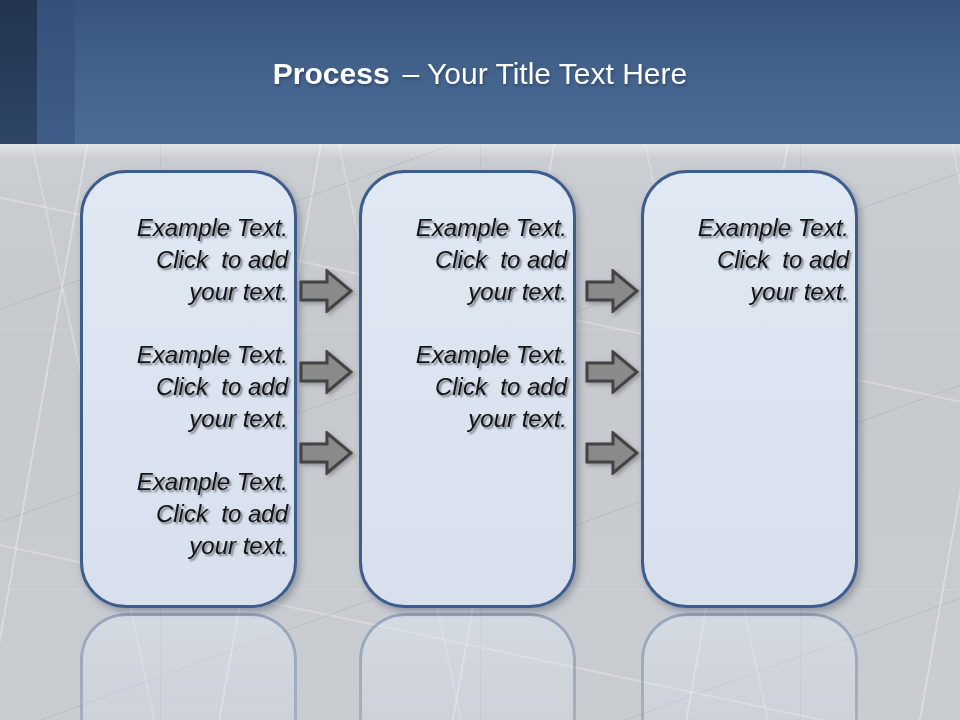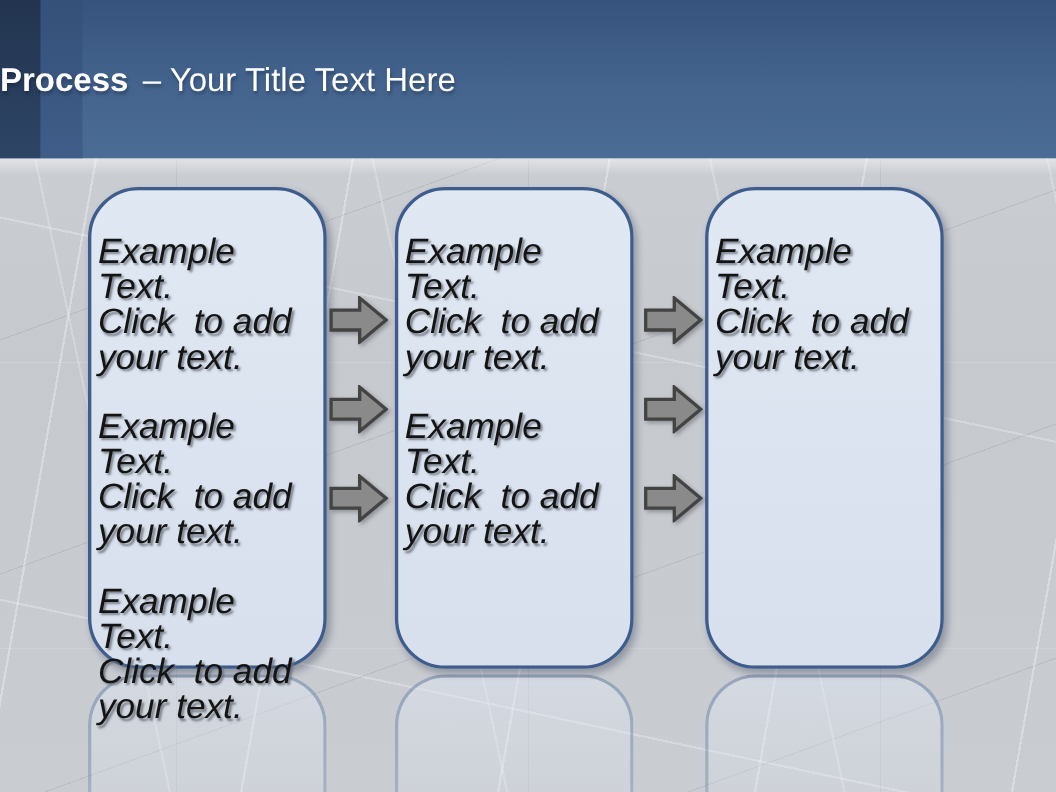--- a/index.html
+++ b/index.html
@@ -26,42 +26,42 @@
     background:linear-gradient(180deg,#36537d 0%,#44648e 55%,#4b6c95 100%);
   }
   .stripe{position:absolute;top:0;height:144px;}
   .stripe.s1{left:0;width:37px;background:linear-gradient(180deg,#22344f,#2e4566);}
   .stripe.s2{left:37px;width:38px;background:linear-gradient(180deg,#35517a,#3f5d88);}
   .header-glow{
     position:absolute;top:144px;left:0;width:960px;height:15px;
     background:linear-gradient(180deg,rgba(255,255,255,0.45),rgba(255,255,255,0));
   }
   .title{
-    position:absolute;top:55px;left:0;width:960px;
+    position:absolute;top:55px;left:0;width:960px;text-align:center;
     color:#ffffff;font-size:30px;line-height:38px;
     text-shadow:1px 2px 3px rgba(10,20,40,0.35);
     cursor:default;
   }
   .title .t-bold{font-weight:700;}
   .title .t-rest{font-weight:400;margin-left:13px;}
   
   .box{
     position:absolute;top:170px;width:217px;height:438px;box-sizing:border-box;
     border:3px solid #3e5d8c;border-radius:46px;
     background:linear-gradient(180deg,#e0e8f3 0%,#dae3ef 60%,#d7e0ec 100%);
     box-shadow:3px 4px 7px rgba(66,76,96,0.40);
     padding-top:39px;
   }
   .box.b1{left:80px;}
   .box.b2{left:359px;}
   .box.b3{left:641px;}
   .para{
     margin:0 6px 31px 6px;
-    font-style:italic;font-size:32px;line-height:32px;
-    text-align:left;white-space:pre-wrap;
+    font-style:italic;font-size:24px;line-height:32px;
+    text-align:right;white-space:pre-wrap;
     color:#141414;
     text-shadow:2px 2px 2px rgba(104,110,122,0.85);
   }
   
   .reflection{
     position:absolute;top:613px;width:217px;height:438px;box-sizing:border-box;
     border:3px solid rgba(62,93,140,0.65);border-radius:46px;
     background:linear-gradient(180deg,rgba(224,232,243,0.85) 0%,rgba(224,232,243,0.10) 60%);
     -webkit-mask-image:linear-gradient(180deg,rgba(0,0,0,0.60) 0%,rgba(0,0,0,0.18) 55%,rgba(0,0,0,0) 100%);
             mask-image:linear-gradient(180deg,rgba(0,0,0,0.60) 0%,rgba(0,0,0,0.18) 55%,rgba(0,0,0,0) 100%);

